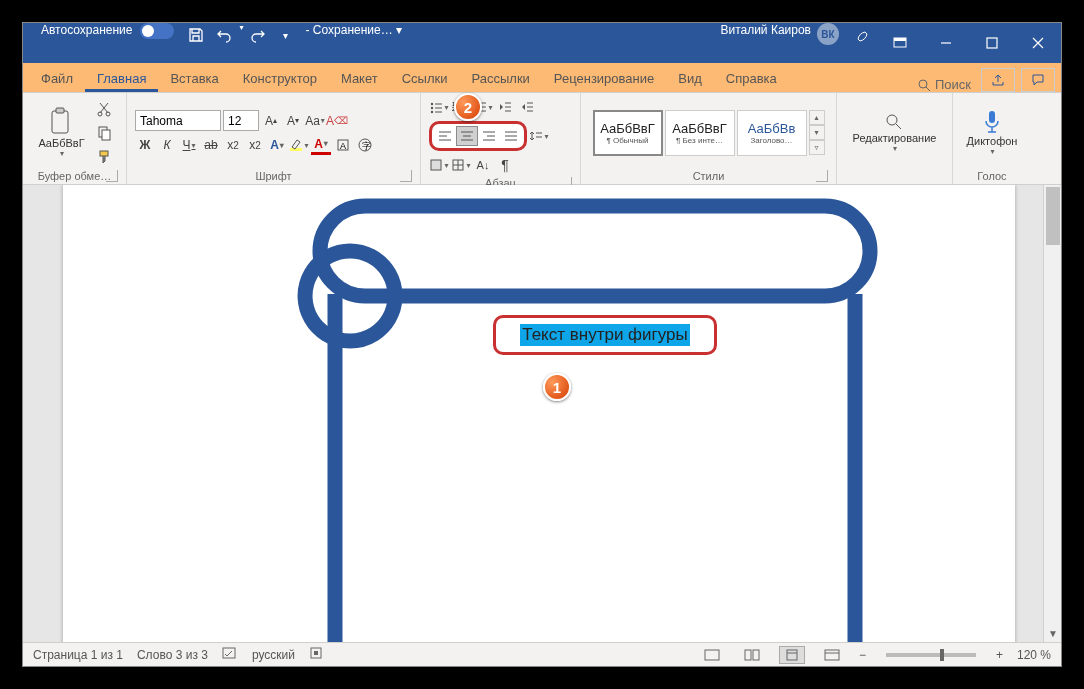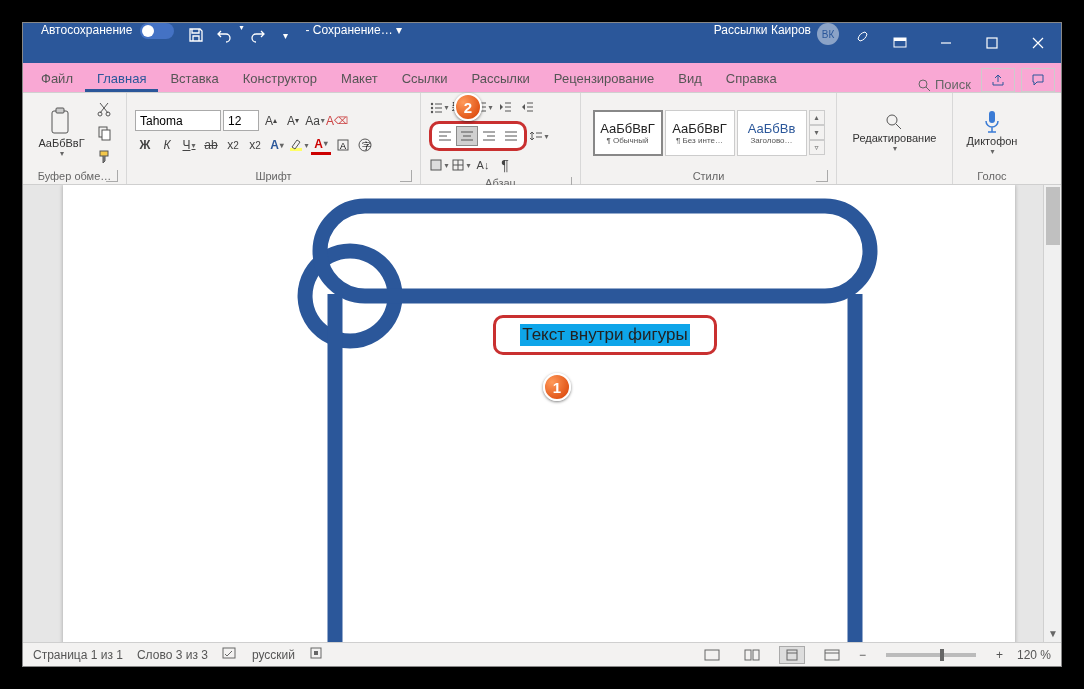--- a/index.html
+++ b/index.html
@@ -9,25 +9,25 @@
 
 .titlebar{height:40px;background:#2b579a;color:#fff;display:flex;align-items:flex-start;font-size:12px;padding-left:10px}
 .titlebar .autosave{margin-left:8px}
 .toggle{display:inline-block;width:34px;height:16px;background:#4472c4;border-radius:8px;position:relative;margin:0 8px;vertical-align:middle}
 .toggle:after{content:"";position:absolute;left:2px;top:2px;width:12px;height:12px;border-radius:50%;background:#fff}
 .qat-icon{width:24px;height:24px;display:inline-flex;align-items:center;justify-content:center;margin:0 2px;color:#fff}
 .titlebar .doc-name{margin-left:18px;flex:0 0 auto}
 .titlebar .status{margin-left:6px}
 .titlebar .spacer{flex:1}
 .titlebar .user{margin-right:6px}
-.avatar{width:22px;height:22px;border-radius:50%;background:#8ba3c7;display:inline-flex;align-items:center;justify-content:center;font-size:10px;font-weight:normal;color:#2b579a;margin-right:10px}
+.avatar{width:22px;height:22px;border-radius:50%;background:#8ba3c7;display:inline-flex;align-items:center;justify-content:center;font-size:10px;font-weight:bold;color:#2b579a;margin-right:10px}
 .win-btn{width:46px;height:40px;display:inline-flex;align-items:center;justify-content:center;color:#fff}
 
 
-.tabrow{height:30px;background:#f9a8d4;display:flex;align-items:flex-end;padding-left:6px;border-bottom:1px solid #d0d0d0}
+.tabrow{height:30px;background:#fdba74;display:flex;align-items:flex-end;padding-left:6px;border-bottom:1px solid #d0d0d0}
 .tab{padding:6px 12px;font-size:13px;color:#555;cursor:pointer}
 .tab.active{color:#2b579a;font-weight:400;border-bottom:3px solid #2b579a;padding-bottom:3px}
 .tabrow .spacer{flex:1}
 .search{display:flex;align-items:center;color:#666;font-size:13px;margin-right:10px}
 .top-right-btn{width:34px;height:24px;border:1px solid #ccc;margin-right:6px;display:inline-flex;align-items:center;justify-content:center;color:#2b579a;font-size:13px}
 
 
 .ribbon{height:92px;background:#f3f2f1;border-bottom:1px solid #cfcfcf;display:flex}
 .group{border-right:1px solid #d8d8d8;padding:4px 8px 2px;display:flex;flex-direction:column;position:relative}
 .group-body{flex:1;display:flex;flex-direction:column;justify-content:center;gap:4px}
@@ -101,21 +101,21 @@
       </span>
     <span class="drop" style="color:#fff">▾</span>
     <span class="qat-icon">
         <svg width="16" height="16" viewBox="0 0 16 16">
           <path fill="none" stroke="#fff" stroke-width="1.3" d="M11 4l3 3-3 3 M14 7H6a4 4 0 0 0 0 8"></path>
         </svg>
       </span>
     <span class="qat-icon" style="font-size:10px">▾</span>
     <span class="status">- Сохранение… ▾</span>
     <span class="spacer"></span>
-    <span class="user">Рассылки Каиров</span>
+    <span class="user">Виталий Каиров</span>
     <span class="avatar">ВК</span>
     <span class="qat-icon">
         <svg width="16" height="16" viewBox="0 0 16 16">
           <path fill="none" stroke="#fff" d="M3 12c1-4 3-6 7-7l2 2c-1 4-3 6-7 7z"></path>
         </svg>
       </span>
     <span class="win-btn">
         <svg width="14" height="14" viewBox="0 0 14 14">
           <rect x="1" y="2" width="12" height="9" fill="none" stroke="#fff"></rect>
           <rect x="1" y="2" width="12" height="3" fill="#fff"></rect>

